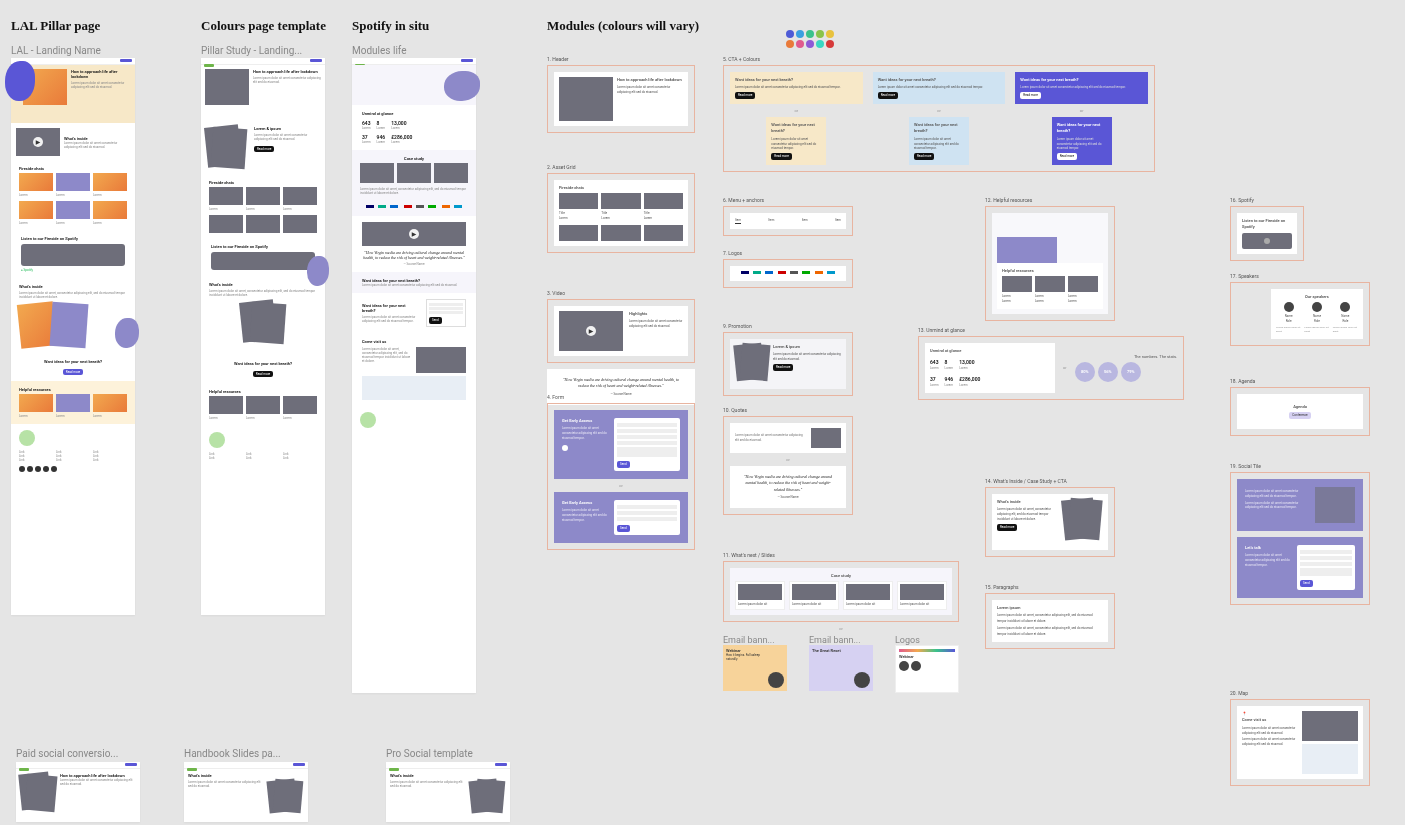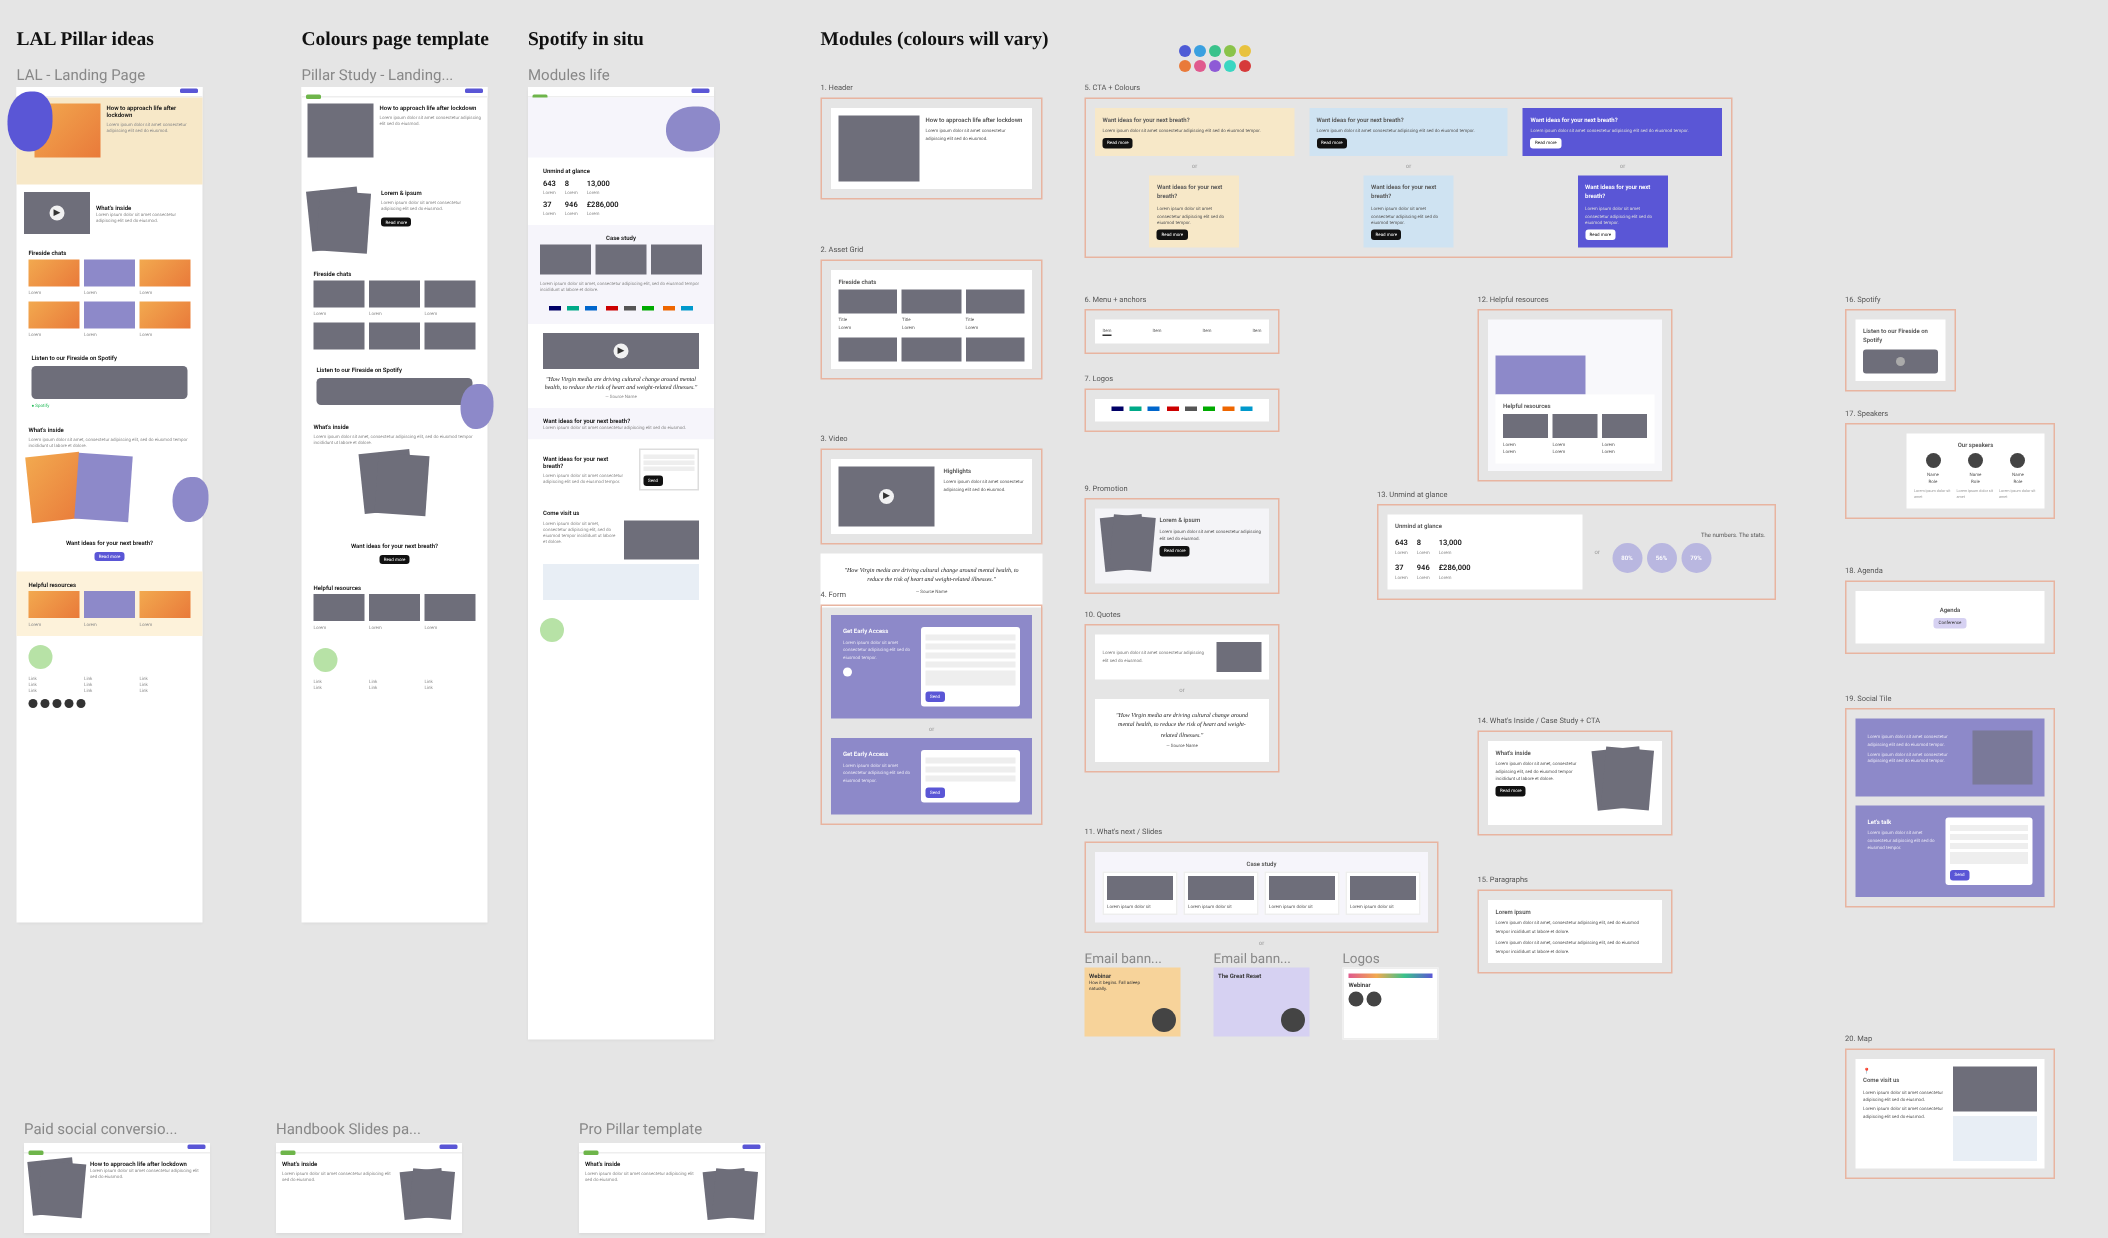--- a/index.html
+++ b/index.html
@@ -100,39 +100,39 @@
   .slide-card { background:#fff; flex:1; font-size:3px; padding:2px; border:1px solid #eee; }
   .video-thumb { position:relative; background:#6e6e7a; }
   .video-thumb::after { content:"▶"; position:absolute; top:50%; left:50%; transform:translate(-50%,-50%); color:#fff; font-size:6px; background:rgba(255,255,255,0.9); color:#333; width:10px; height:10px; line-height:10px; text-align:center; border-radius:50%; }
   .or-sep { text-align:center; font-size:4px; color:#999; margin:4px 0; }
 </style>
 </head>
 <body>
 
 <div class="canvas">
 
-  <div class="sec-title" style="left:11px; top:18px;">LAL Pillar ideas</div>
+  <div class="sec-title" style="left:11px; top:18px;">LAL Pillar page</div>
   <div class="sec-title" style="left:201px; top:18px;">Colours page template</div>
   <div class="sec-title" style="left:352px; top:18px;">Spotify in situ</div>
   <div class="sec-title" style="left:547px; top:18px;">Modules (colours will vary)</div>
 
   <div class="palette" style="left:786px; top:30px;">
     <span style="background:#4e5bd6"></span>
       <span style="background:#3aa0e0"></span>
     <span style="background:#3ac28b"></span>
       <span style="background:#8ac34a"></span>
     <span style="background:#e8c23e"></span>
       <span style="background:#e97a3a"></span>
     <span style="background:#e05a8e"></span>
       <span style="background:#8e5ad6"></span>
     <span style="background:#3ad6c2"></span>
       <span style="background:#d63a3a"></span>
   </div>
 
-  <div class="frame-title" style="left:11px; top:45px;">LAL - Landing Page</div>
+  <div class="frame-title" style="left:11px; top:45px;">LAL - Landing Name</div>
   <div class="frame" style="left:11px; top:58px; width:124px; height:557px;">
     <div class="bar"></div>
 
     <div class="sect" style="height:50px; background:#f7e8c8; padding:4px; display:flex; gap:4px;">
       <div class="blob" style="width:30px;height:40px;background:#5a56d6; left:-6px; top:-4px;"></div>
       <div style="flex:0 0 44px; height:36px; margin-left:8px;" class="grad-box"></div>
       <div style="flex:1;">
         <div class="txt4">How to approach life after lockdown</div>
         <div class="txt3 mt2">Lorem ipsum dolor sit amet consectetur adipiscing elit sed do eiusmod.</div>
       </div>
@@ -415,21 +415,21 @@
       <div style="display:flex; gap:4px; margin-top:2px;">
         <div class="txt3" style="flex:1">Lorem ipsum dolor sit amet consectetur adipiscing elit sed do eiusmod.</div>
         <div style="width:36px;height:34px;position:relative;">
           <div class="grey-box" style="width:28px;height:32px;transform:rotate(-6deg);position:absolute;"></div>
           <div class="grey-box" style="width:28px;height:32px;transform:rotate(5deg);position:absolute;left:6px;"></div>
         </div>
       </div>
     </div>
   </div>
 
-  <div class="frame-title" style="left:386px; top:748px;">Pro Pillar template</div>
+  <div class="frame-title" style="left:386px; top:748px;">Pro Social template</div>
   <div class="frame" style="left:386px; top:762px; width:124px; height:60px;">
     <div class="bar"></div>
     <div class="sect" style="padding:4px;">
       <div class="txt4">What's inside</div>
       <div style="display:flex; gap:4px; margin-top:2px;">
         <div class="txt3" style="flex:1">Lorem ipsum dolor sit amet consectetur adipiscing elit sed do eiusmod.</div>
         <div style="width:36px;height:34px;position:relative;">
           <div class="grey-box" style="width:28px;height:32px;transform:rotate(-6deg);position:absolute;"></div>
           <div class="grey-box" style="width:28px;height:32px;transform:rotate(5deg);position:absolute;left:6px;"></div>
         </div>

